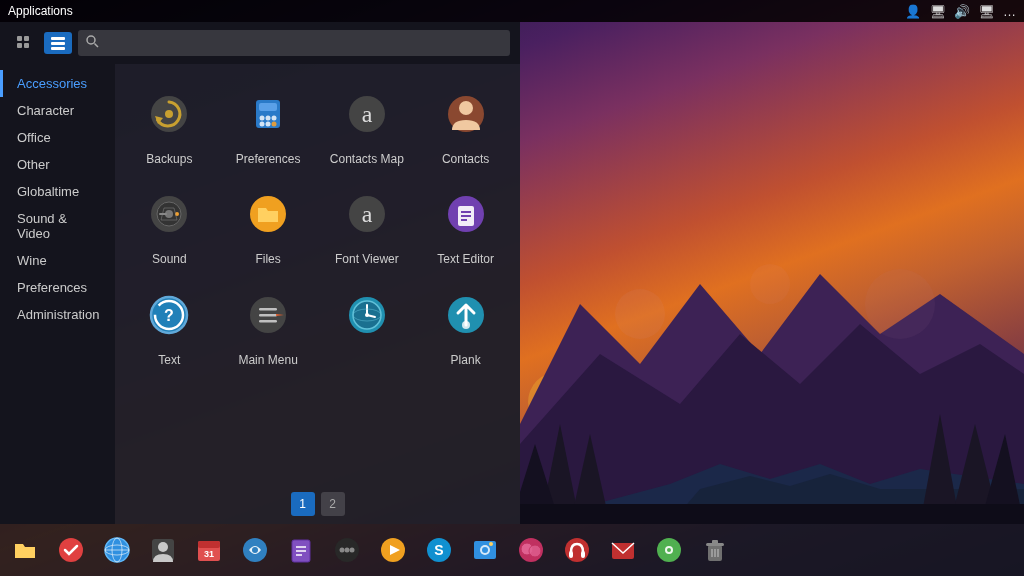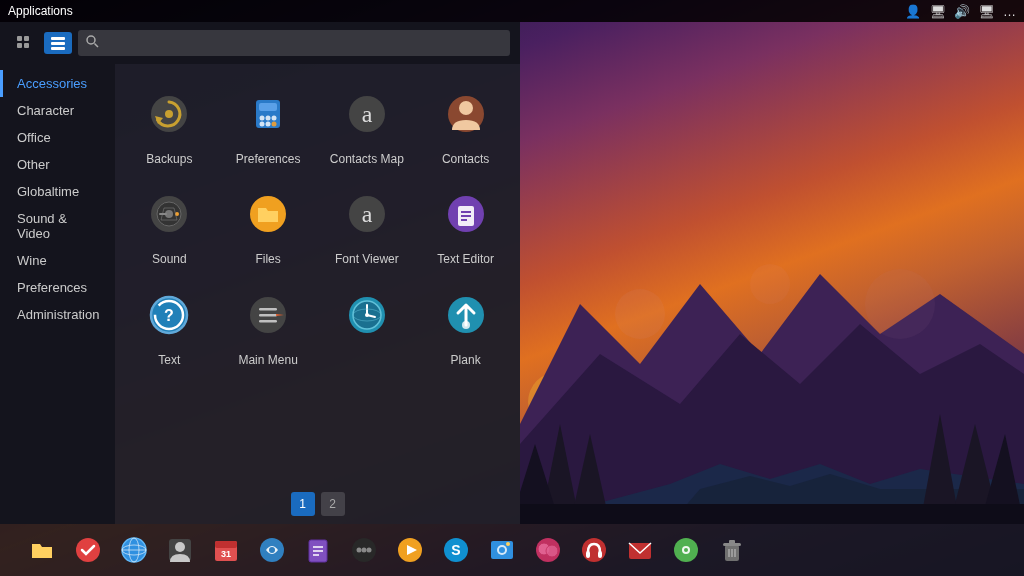--- a/index.html
+++ b/index.html
@@ -34,21 +34,21 @@
     
     #taskbar {
       position: absolute;
       bottom: 0;
       left: 0;
       right: 0;
       height: 52px;
       background: rgba(20,20,30,0.85);
       display: flex;
       align-items: center;
-      padding: 0 21px;
+      padding: 0 4px;
       gap: 4px;
       z-index: 100;
     }
 
     .dock-icon {
       width: 42px;
       height: 42px;
       border-radius: 8px;
       display: flex;
       align-items: center;

